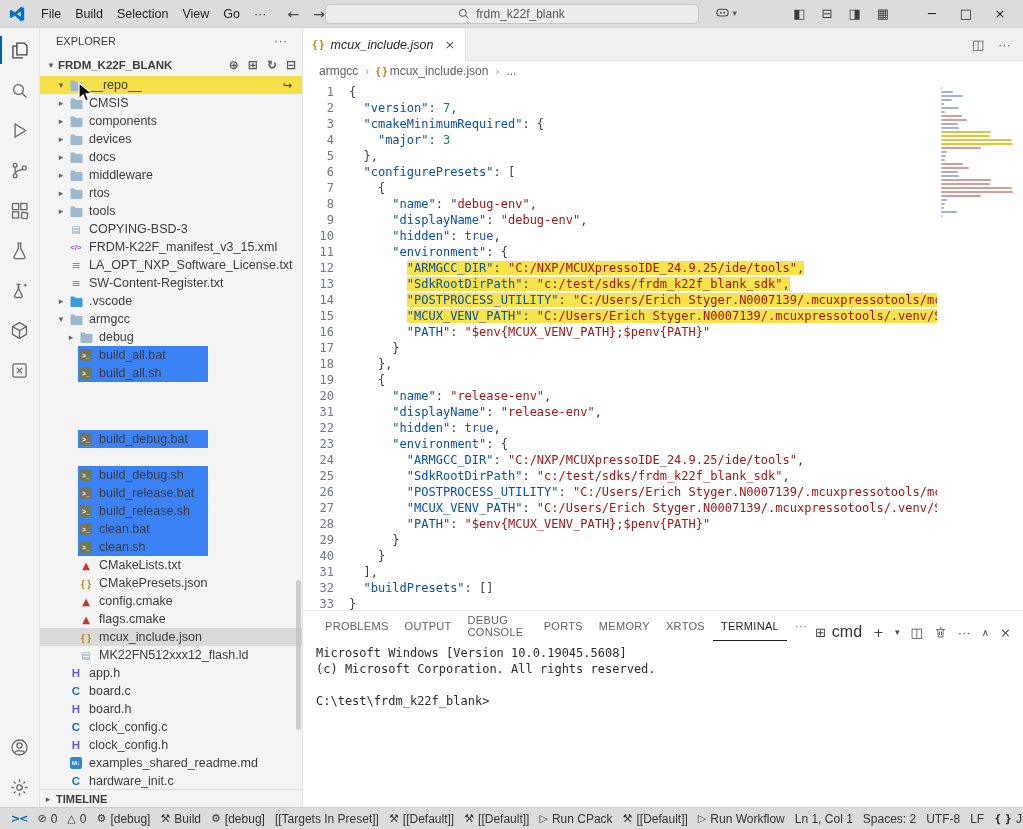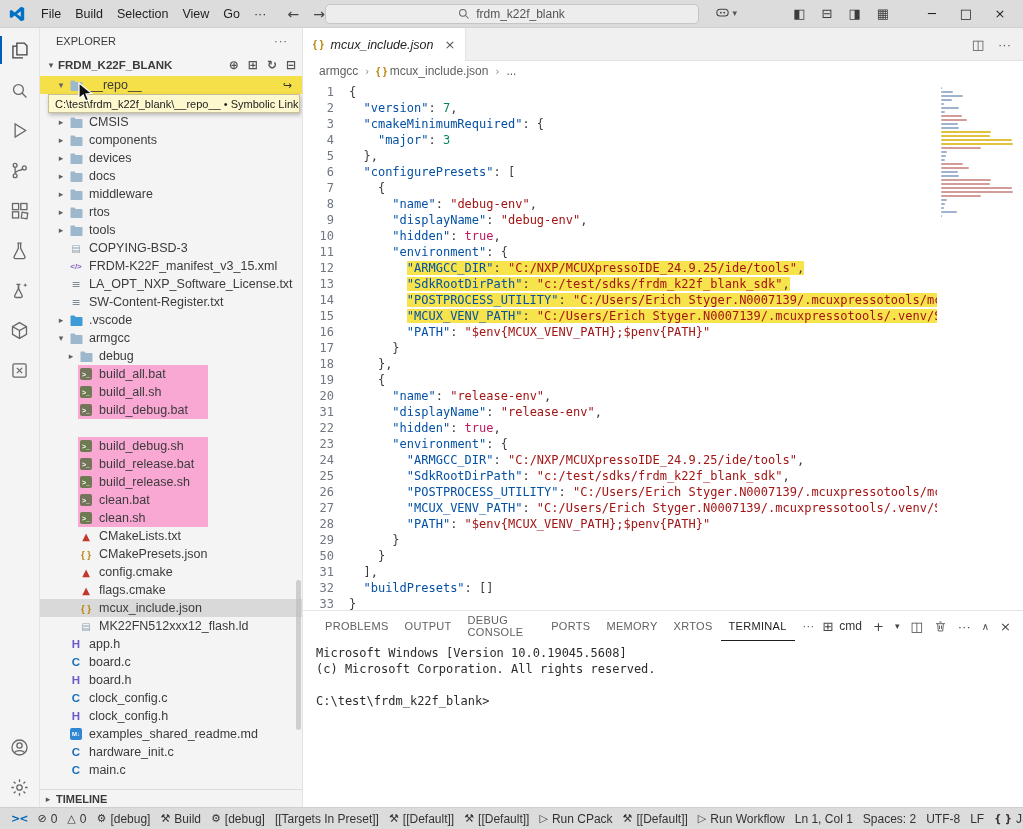--- a/index.html
+++ b/index.html
@@ -37,21 +37,21 @@
   .sb-root .chev{width:14px;font-size:9px;text-align:center;color:#555}
   .root-actions{margin-left:auto;display:flex;gap:9px;font-size:12px;color:#555}
   .tree{flex:1;overflow:hidden;position:relative;font-size:12.5px}
   .tree-row{height:18px;display:flex;align-items:center;white-space:nowrap;color:#3b3b3b}
   .tree-row .chev{width:14px;flex:0 0 14px;text-align:center;font-size:9px;color:#616161}
   .tree-row .inner{display:inline-flex;align-items:center;height:18px}
   .fi{width:16px;height:14px;flex:0 0 16px;display:inline-flex;align-items:center;justify-content:center;margin-right:5px}
   .sq{width:12px;height:12px;border-radius:2px;display:inline-flex;align-items:center;justify-content:center;font-size:7px;color:#fff;font-weight:700}
   .tree-row.sel{background:#d9d9d9}
   .tree-row.yf{background:#f6e04a}
-  .tree-row.yellow .inner{background:#f9a8d4;min-width:130px}
+  .tree-row.yellow .inner{background:#3b82f6;min-width:130px}
   .symlink{margin-left:auto;padding-right:10px;font-size:11px;color:#333}
   .tree-tooltip{height:19px;margin:0 0 0 8px;background:#fdf8ce;border:1px solid #c8c096;box-shadow:1px 2px 4px rgba(0,0,0,.25);font-size:11px;display:inline-flex;align-items:center;padding:0 6px;color:#222;width:252px;overflow:hidden;white-space:nowrap}
   .timeline{height:18px;border-top:1px solid #ddd;display:flex;align-items:center;font-size:11px;font-weight:700;color:#3b3b3b}
   .timeline .chev{width:16px;text-align:center;font-size:9px;color:#555}
   .cursor-overlay{position:absolute;left:38px;top:6px;z-index:30;pointer-events:none}
   .sb-scroll{position:absolute;right:1px;top:552px;width:5px;height:150px;background:#bdbdbd;opacity:.7;border-radius:3px}
 
   
   .editor-col{flex:1;min-width:0;display:flex;flex-direction:column;background:#fff}
   .tabbar{height:33px;background:#f0f0f0;display:flex;border-bottom:1px solid #e3e3e3}
@@ -60,31 +60,31 @@
   .json-g{color:#b88207;font-weight:700;font-size:10px;font-style:normal}
   .tab-actions{margin-left:auto;display:flex;align-items:center;gap:14px;padding-right:12px;color:#555;font-size:13px}
   .breadcrumb{height:20px;display:flex;align-items:center;gap:7px;padding-left:16px;font-size:12px;color:#616161;background:#fff}
   .bc-sep{font-size:10px;color:#888}
   .editor{height:529px;display:flex;position:relative;overflow:hidden}
   .gutter{width:46px;padding:3px 0 0;text-align:right;color:#6e7681;font-family:"DejaVu Sans Mono",monospace;font-size:12px;flex:0 0 46px}
   .ln{height:16px;line-height:16px;padding-right:15px}
   .codes{flex:1;min-width:0;padding-top:3px;font-family:"DejaVu Sans Mono",monospace;font-size:12px;white-space:pre;overflow:hidden}
   .cl{height:16px;line-height:16px}
   .hlwrap{background:#f7e34b}
-  .tk-d{color:#3b3b3b}.tk-k{color:#0451a5}.tk-s{color:#a31515}.tk-n{color:#098658}.tk-b{color:#be185d}
+  .tk-d{color:#3b3b3b}.tk-k{color:#0451a5}.tk-s{color:#a31515}.tk-n{color:#098658}.tk-b{color:#1d4ed8}
   .minimap{position:absolute;right:0;top:0;bottom:0;width:86px;background:#fff;padding:6px 8px 0 4px}
   .mm-line{height:2px;margin-bottom:2px;border-radius:1px}
 
   
   .panel{height:197px;border-top:1px solid #e5e5e5;display:flex;flex-direction:column;background:#fff}
-  .panel-header{height:30px;display:flex;align-items:center;padding:0 12px 0 14px}
+  .panel-header{height:30px;display:flex;align-items:flex-end;padding:0 12px 0 14px}
   .ptab{font-size:11px;color:#616161;padding:0 8px;height:100%;display:flex;align-items:center;letter-spacing:.3px}
   .ptab.active{color:#1f1f1f;box-shadow:inset 0 -1px 0 #1f1f1f}
   .panel-actions{margin-left:auto;display:flex;align-items:center;gap:11px;color:#444;font-size:13px}
-  .panel-actions .lbl-cmd{font-size:12px;color:#333;margin-left:-5px}
+  .panel-actions .lbl-cmd{font-size:16px;color:#333;margin-left:-5px}
   .terminal{flex:1;font-family:"DejaVu Sans Mono",monospace;font-size:12px;line-height:16px;padding:4px 0 0 13px;color:#2b2b2b;white-space:pre}
 
   
   .statusbar{height:22px;background:#dcdcdc;border-top:1px solid #cfcfcf;display:flex;align-items:center;font-size:12px;color:#333;padding:0 6px}
   .sb-item{display:flex;align-items:center;gap:4px;padding:0 5px;height:22px;white-space:nowrap}
   .sb-item .ic{font-size:11px}
   .sb-right{margin-left:auto;display:flex}
   .remote-g{color:#0067b8;font-weight:700;letter-spacing:-1px;font-size:11px}
   svg{display:block}
 </style>
@@ -226,21 +226,21 @@
           <span class="chev g">▾</span>
           <span class="inner">
             <span class="fi">
               <svg width="13" height="11" viewBox="0 0 13 11">
                 <path d="M.5 1.3C.5.9.8.5 1.3.5h3l1.4 1.6h6c.5 0 .8.3.8.8v7.3c0 .5-.3.8-.8.8H1.3c-.5 0-.8-.3-.8-.8z" fill="#9db7cc"></path>
               </svg>
             </span>
             <span class="lbl">__repo__</span>
           </span>
           <span class="symlink g">↪</span>
-        </div><div class="tree-tooltip">C:\test\frdm_k22f_blank\__repo__ • Symbolic Link</div><div class="tree-row" style="padding-left: 14px;">
+        </div><div class="tree-row" style="padding-left: 14px;">
           <span class="chev g">▸</span>
           <span class="inner">
             <span class="fi">
               <svg width="13" height="11" viewBox="0 0 13 11">
                 <path d="M.5 1.3C.5.9.8.5 1.3.5h3l1.4 1.6h6c.5 0 .8.3.8.8v7.3c0 .5-.3.8-.8.8H1.3c-.5 0-.8-.3-.8-.8z" fill="#9db7cc"></path>
               </svg>
             </span>
             <span class="lbl">CMSIS</span>
           </span>
         </div><div class="tree-row" style="padding-left: 14px;">
@@ -374,21 +374,21 @@
             <span class="lbl">build_all.bat</span>
           </span>
         </div><div class="tree-row yellow" style="padding-left: 24px;">
           <span class="chev g"></span>
           <span class="inner">
             <span class="fi">
               <span class="sq" style="background:#6d7a52">&gt;_</span>
             </span>
             <span class="lbl">build_all.sh</span>
           </span>
-        </div><div class="tree-row yellow" style="padding-left: 24px;">
+        </div><div class="tree-row yellow" style="padding-left: 24px; margin-top: 48px;">
           <span class="chev g"></span>
           <span class="inner">
             <span class="fi">
               <span class="sq" style="background:#74745a">&gt;_</span>
             </span>
             <span class="lbl">build_debug.bat</span>
           </span>
         </div><div class="tree-row yellow" style="padding-left: 24px; margin-top: 18px;">
           <span class="chev g"></span>
           <span class="inner">
@@ -592,21 +592,21 @@
           <div class="ln">20</div>
           <div class="ln">31</div>
           <div class="ln">22</div>
           <div class="ln">23</div>
           <div class="ln">24</div>
           <div class="ln">25</div>
           <div class="ln">26</div>
           <div class="ln">27</div>
           <div class="ln">28</div>
           <div class="ln">29</div>
-          <div class="ln">50</div>
+          <div class="ln">40</div>
           <div class="ln">31</div>
           <div class="ln">32</div>
           <div class="ln">33</div>
         </div>
       <div class="codes" id="code-lines"><div class="cl"><span><span class="tk-d">{</span></span></div><div class="cl">  <span><span class="tk-k">"version"</span><span class="tk-d">: </span><span class="tk-n">7</span><span class="tk-d">,</span></span></div><div class="cl">  <span><span class="tk-k">"cmakeMinimumRequired"</span><span class="tk-d">: {</span></span></div><div class="cl">    <span><span class="tk-k">"major"</span><span class="tk-d">: </span><span class="tk-n">3</span></span></div><div class="cl">  <span><span class="tk-d">},</span></span></div><div class="cl">  <span><span class="tk-k">"configurePresets"</span><span class="tk-d">: [</span></span></div><div class="cl">    <span><span class="tk-d">{</span></span></div><div class="cl">      <span><span class="tk-k">"name"</span><span class="tk-d">: </span><span class="tk-s">"debug-env"</span><span class="tk-d">,</span></span></div><div class="cl">      <span><span class="tk-k">"displayName"</span><span class="tk-d">: </span><span class="tk-s">"debug-env"</span><span class="tk-d">,</span></span></div><div class="cl">      <span><span class="tk-k">"hidden"</span><span class="tk-d">: </span><span class="tk-b">true</span><span class="tk-d">,</span></span></div><div class="cl">      <span><span class="tk-k">"environment"</span><span class="tk-d">: {</span></span></div><div class="cl">        <span class="hlwrap"><span class="tk-k">"ARMGCC_DIR"</span><span class="tk-d">: </span><span class="tk-s">"C:/NXP/MCUXpressoIDE_24.9.25/ide/tools"</span><span class="tk-d">,</span></span></div><div class="cl">        <span class="hlwrap"><span class="tk-k">"SdkRootDirPath"</span><span class="tk-d">: </span><span class="tk-s">"c:/test/sdks/frdm_k22f_blank_sdk"</span><span class="tk-d">,</span></span></div><div class="cl">        <span class="hlwrap"><span class="tk-k">"POSTPROCESS_UTILITY"</span><span class="tk-d">: </span><span class="tk-s">"C:/Users/Erich Styger.N0007139/.mcuxpressotools/mcux-fixe</span></span></div><div class="cl">        <span class="hlwrap"><span class="tk-k">"MCUX_VENV_PATH"</span><span class="tk-d">: </span><span class="tk-s">"C:/Users/Erich Styger.N0007139/.mcuxpressotools/.venv/Scripts"</span><span class="tk-d">,</span></span></div><div class="cl">        <span><span class="tk-k">"PATH"</span><span class="tk-d">: </span><span class="tk-s">"$env{MCUX_VENV_PATH};$penv{PATH}"</span></span></div><div class="cl">      <span><span class="tk-d">}</span></span></div><div class="cl">    <span><span class="tk-d">},</span></span></div><div class="cl">    <span><span class="tk-d">{</span></span></div><div class="cl">      <span><span class="tk-k">"name"</span><span class="tk-d">: </span><span class="tk-s">"release-env"</span><span class="tk-d">,</span></span></div><div class="cl">      <span><span class="tk-k">"displayName"</span><span class="tk-d">: </span><span class="tk-s">"release-env"</span><span class="tk-d">,</span></span></div><div class="cl">      <span><span class="tk-k">"hidden"</span><span class="tk-d">: </span><span class="tk-b">true</span><span class="tk-d">,</span></span></div><div class="cl">      <span><span class="tk-k">"environment"</span><span class="tk-d">: {</span></span></div><div class="cl">        <span><span class="tk-k">"ARMGCC_DIR"</span><span class="tk-d">: </span><span class="tk-s">"C:/NXP/MCUXpressoIDE_24.9.25/ide/tools"</span><span class="tk-d">,</span></span></div><div class="cl">        <span><span class="tk-k">"SdkRootDirPath"</span><span class="tk-d">: </span><span class="tk-s">"c:/test/sdks/frdm_k22f_blank_sdk"</span><span class="tk-d">,</span></span></div><div class="cl">        <span><span class="tk-k">"POSTPROCESS_UTILITY"</span><span class="tk-d">: </span><span class="tk-s">"C:/Users/Erich Styger.N0007139/.mcuxpressotools/mcux-fixe</span></span></div><div class="cl">        <span><span class="tk-k">"MCUX_VENV_PATH"</span><span class="tk-d">: </span><span class="tk-s">"C:/Users/Erich Styger.N0007139/.mcuxpressotools/.venv/Scripts"</span><span class="tk-d">,</span></span></div><div class="cl">        <span><span class="tk-k">"PATH"</span><span class="tk-d">: </span><span class="tk-s">"$env{MCUX_VENV_PATH};$penv{PATH}"</span></span></div><div class="cl">      <span><span class="tk-d">}</span></span></div><div class="cl">    <span><span class="tk-d">}</span></span></div><div class="cl">  <span><span class="tk-d">],</span></span></div><div class="cl">  <span><span class="tk-k">"buildPresets"</span><span class="tk-d">: []</span></span></div><div class="cl"><span><span class="tk-d">}</span></span></div></div>
       <div class="minimap" id="minimap">
           <div class="mm-line" style="width: 0.8px; background: rgb(159, 179, 205);"></div>
           <div class="mm-line" style="width: 12px; background: rgb(159, 179, 205);"></div>
           <div class="mm-line" style="width: 21.6px; background: rgb(159, 179, 205);"></div>
           <div class="mm-line" style="width: 11.2px; background: rgb(159, 179, 205);"></div>

